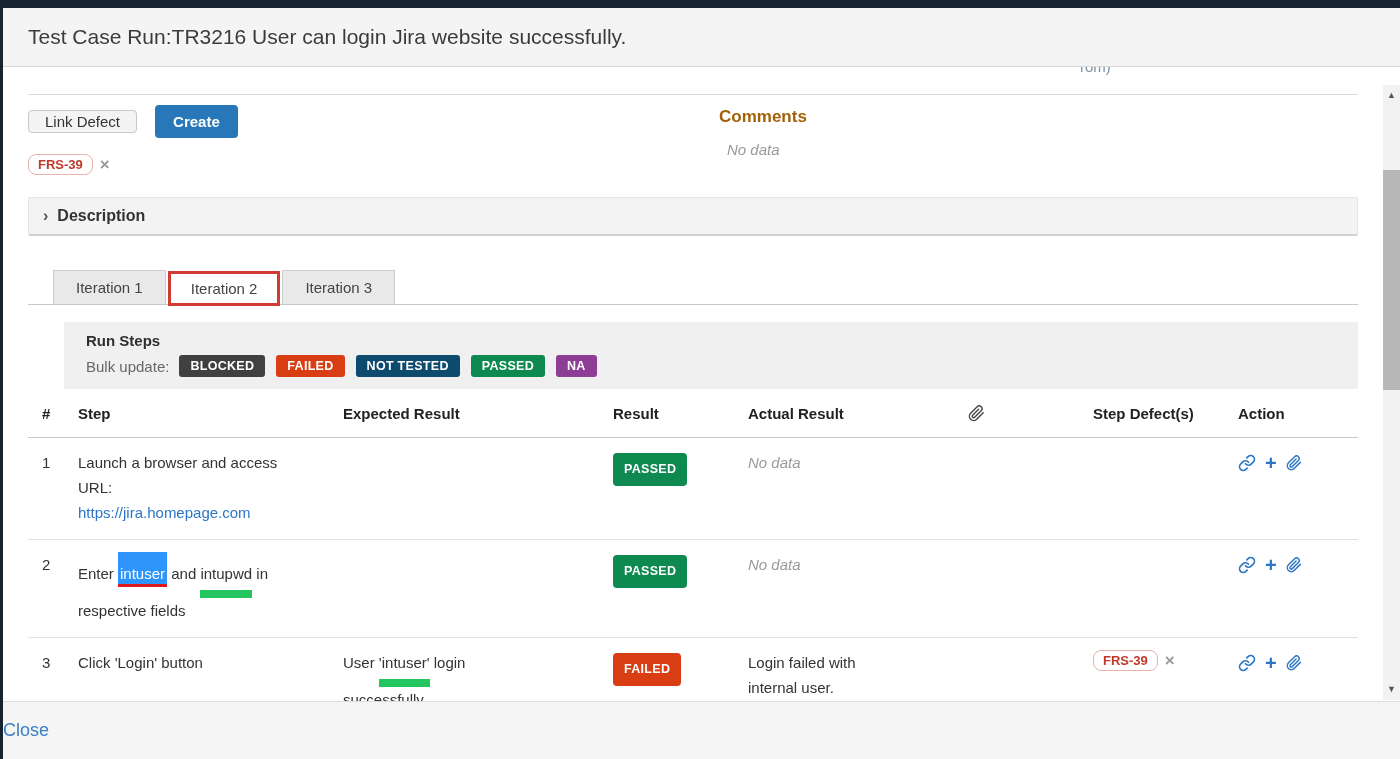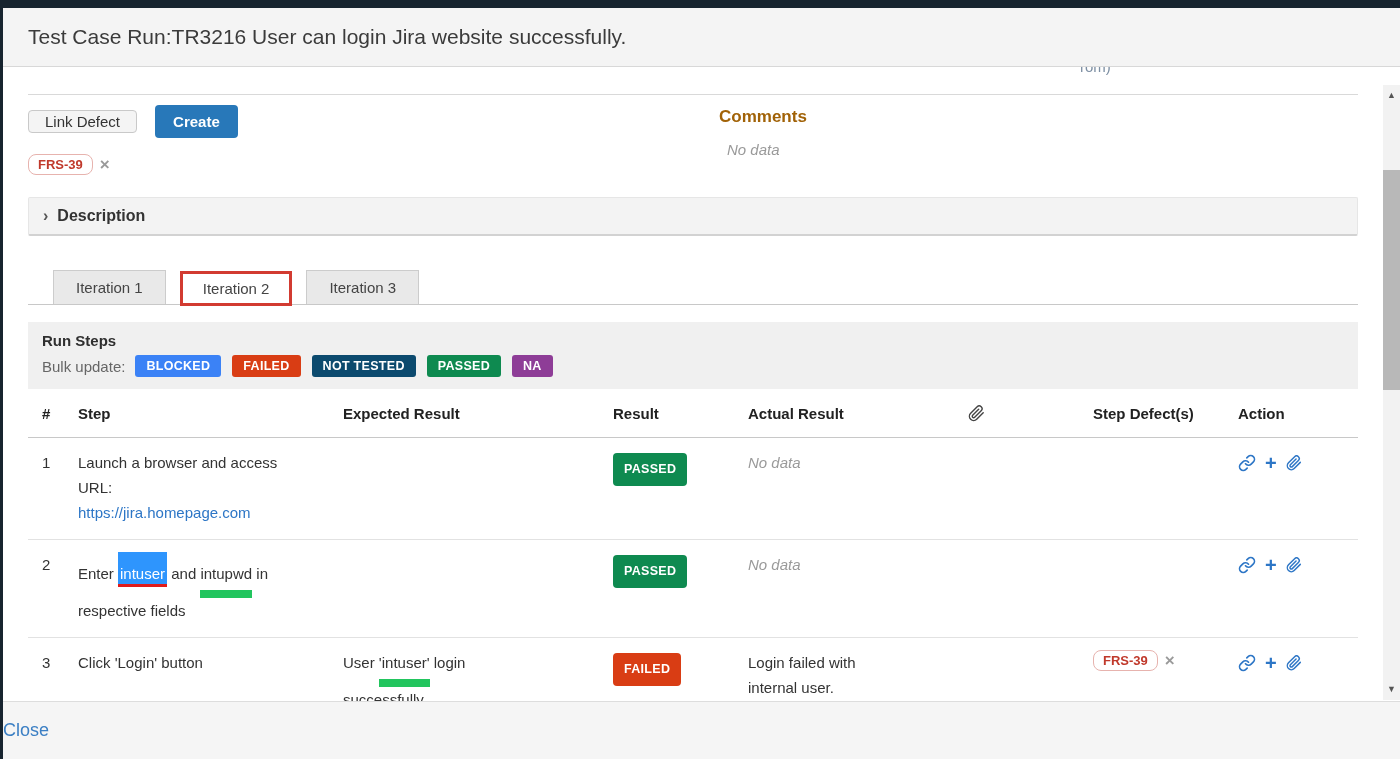--- a/index.html
+++ b/index.html
@@ -56,27 +56,27 @@
   .description-bar {
     margin-top: 22px; background: #f3f3f3; border: 1px solid #e6e6e6; border-bottom: 2px solid #d2d2d2;
     border-radius: 2px; padding: 9px 14px; font-size: 16px; font-weight: bold; color: #333;
     display: flex; align-items: center; cursor: pointer;
   }
   .chevron { font-size: 16px; color: #555; margin-right: 9px; font-weight: bold; }
 
   .tabs-row { display: flex; margin-top: 33px; padding-left: 25px; border-bottom: 1px solid #c8c8c8; align-items: flex-end; }
   .tab {
     font-size: 15px; color: #444; background: #e9e9e9; border: 1px solid #cccccc;
-    padding: 8px 22px; cursor: pointer; margin-right: 14px; border-bottom: none;
+    padding: 8px 22px; cursor: pointer; margin-right: 2px; border-bottom: none;
   }
   .tab.active {
     background: #fff; border: 3px solid #d23b31; padding: 6px 20px; position: relative; top: 2px;
   }
 
-  .runsteps-bar { margin-top: 17px; background: #f0f0f0; padding: 10px 14px 12px; }
+  .runsteps-bar { margin-top: 17px; background: #f0f0f0; padding: 10px 22px 12px; margin-left: 36px; }
   .runsteps-title { font-size: 15px; font-weight: bold; color: #2f2f2f; }
   .bulk-row { margin-top: 6px; display: flex; align-items: center; }
   .bulk-label { font-size: 15px; color: #666; margin-right: 10px; }
   .status-badge {
     color: #fff; font-weight: bold; font-size: 12.5px; letter-spacing: 0.3px;
     padding: 4px 11px; border-radius: 3px; margin-right: 11px; cursor: pointer;
   }
 
   .steps-table { margin-top: 3px; font-size: 15px; }
   .trow { display: grid; grid-template-columns: 40px 265px 270px 135px 220px 110px 160px 1fr; }
@@ -160,21 +160,21 @@
     <div class="tabs-row">
       <div class="tab">Iteration 1</div>
       <div class="tab active">Iteration 2</div>
       <div class="tab">Iteration 3</div>
     </div>
 
     <div class="runsteps-bar">
       <div class="runsteps-title">Run Steps</div>
       <div class="bulk-row">
         <span class="bulk-label">Bulk update:</span>
-        <span class="status-badge" style="background: #3b82f6; text-align: center;">BLOCKED</span>
+        <span class="status-badge" style="background: #404040; text-align: center;">BLOCKED</span>
         <span class="status-badge" style="background: rgb(217, 61, 20);">FAILED</span>
         <span class="status-badge" style="background: #0c4a6e;">NOT TESTED</span>
         <span class="status-badge" style="background: rgb(14, 138, 80);">PASSED</span>
         <span class="status-badge" style="background: rgb(142, 61, 151);">NA</span>
       </div>
     </div>
 
     <div class="steps-table">
       <div class="trow thead">
         <div class="cell-num">#</div>

